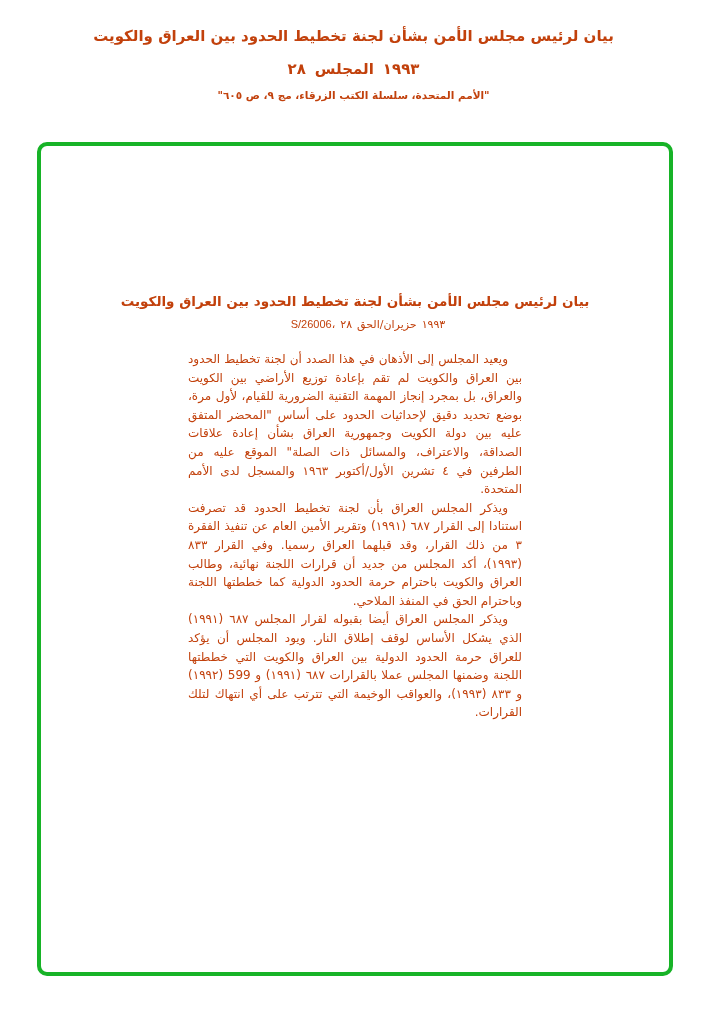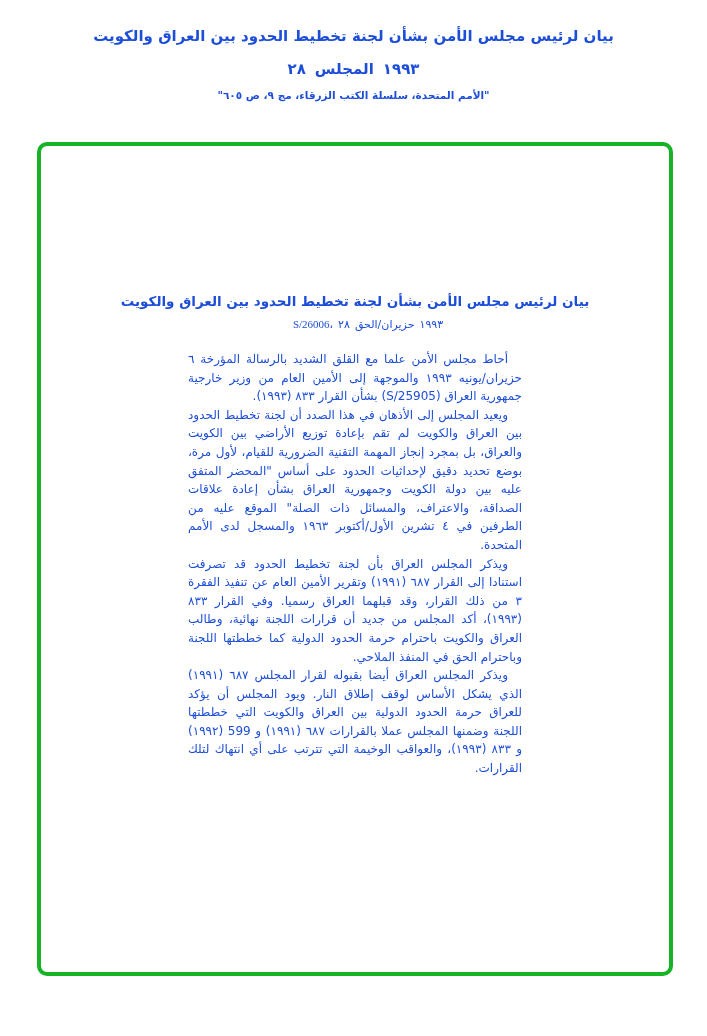--- a/index.html
+++ b/index.html
@@ -6,21 +6,21 @@
     margin: 0;
     padding: 0;
     background: #ffffff;
   }
   .page {
     position: relative;
     width: 707px;
     height: 1036px;
     background: #ffffff;
     font-family: "DejaVu Sans", sans-serif;
-    color: #1d4ed8;
+    color: #c2410c;
     overflow: hidden;
   }
 
   
   .page-header {
     padding-top: 27px;
     text-align: center;
   }
   .page-header-title {
     font-size: 15px;
@@ -67,21 +67,21 @@
   .doc-ref {
     margin-top: 9px;
     display: flex;
     direction: ltr;
     justify-content: center;
     gap: 5px;
     font-size: 11px;
     transform: translateX(13px);
   }
   .doc-ref .ref-symbol {
-    font-family: Liberation Serif, serif;
+    font-family: Liberation Sans, sans-serif;
   }
   .doc-body {
     width: 334px;
     margin: 19px auto 0 auto;
     direction: rtl;
     text-align: justify;
     font-size: 12px;
     line-height: 18.6px;
   }
   .doc-body p {
@@ -108,20 +108,19 @@
     <div class="doc-title">بيان لرئيس مجلس الأمن بشأن لجنة تخطيط الحدود بين العراق والكويت</div>
 
     <div class="doc-ref">
       <span class="ref-symbol">S/26006،</span>
       <span>٢٨</span>
       <span>حزيران/الحق</span>
       <span>١٩٩٣</span>
     </div>
 
     <div class="doc-body">
-      <p>أحاط مجلس الأمن علما مع القلق الشديد بالرسالة المؤرخة ٦ حزيران/يونيه ١٩٩٣ والموجهة إلى الأمين العام من وزير خارجية جمهورية العراق (S/25905) بشأن القرار ٨٣٣ (١٩٩٣).</p>
       <p>ويعيد المجلس إلى الأذهان في هذا الصدد أن لجنة تخطيط الحدود بين العراق والكويت لم تقم بإعادة توزيع الأراضي بين الكويت والعراق، بل بمجرد إنجاز المهمة التقنية الضرورية للقيام، لأول مرة، بوضع تحديد دقيق لإحداثيات الحدود على أساس "المحضر المتفق عليه بين دولة الكويت وجمهورية العراق بشأن إعادة علاقات الصداقة، والاعتراف، والمسائل ذات الصلة" الموقع عليه من الطرفين في ٤ تشرين الأول/أكتوبر ١٩٦٣ والمسجل لدى الأمم المتحدة.</p>
       <p>ويذكر المجلس العراق بأن لجنة تخطيط الحدود قد تصرفت استنادا إلى القرار ٦٨٧ (١٩٩١) وتقرير الأمين العام عن تنفيذ الفقرة ٣ من ذلك القرار، وقد قبلهما العراق رسميا. وفي القرار ٨٣٣ (١٩٩٣)، أكد المجلس من جديد أن قرارات اللجنة نهائية، وطالب العراق والكويت باحترام حرمة الحدود الدولية كما خططتها اللجنة وباحترام الحق في المنفذ الملاحي.</p>
       <p>ويذكر المجلس العراق أيضا بقبوله لقرار المجلس ٦٨٧ (١٩٩١) الذي يشكل الأساس لوقف إطلاق النار. ويود المجلس أن يؤكد للعراق حرمة الحدود الدولية بين العراق والكويت التي خططتها اللجنة وضمنها المجلس عملا بالقرارات ٦٨٧ (١٩٩١) و 599 (١٩٩٢) و ٨٣٣ (١٩٩٣)، والعواقب الوخيمة التي تترتب على أي انتهاك لتلك القرارات.</p>
     </div>
   </div>
 
 </div>
 
 </body></html>

